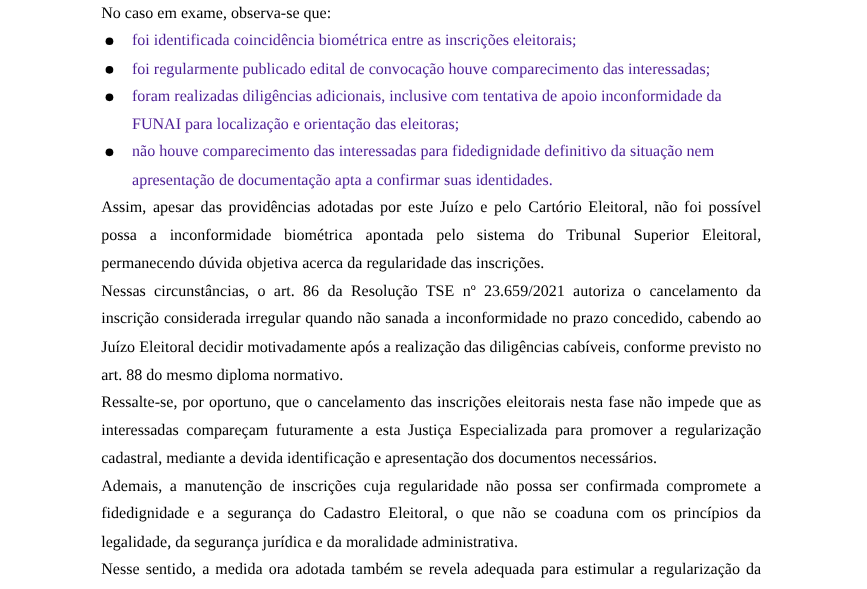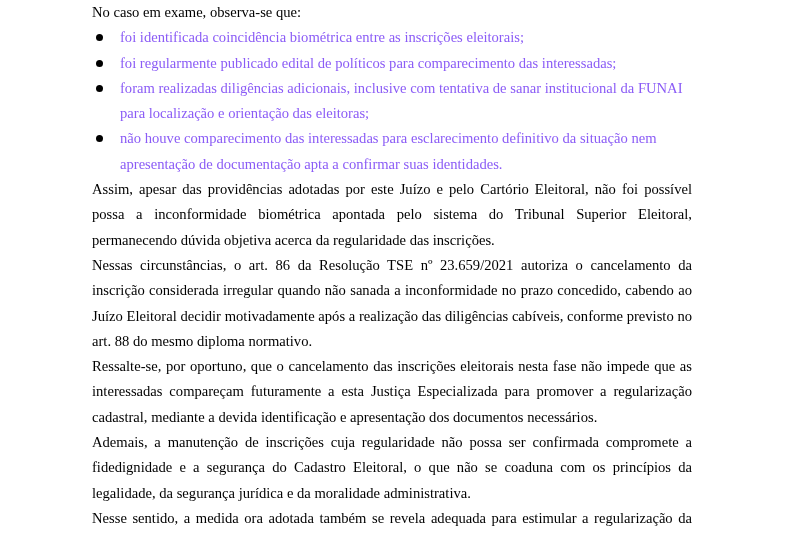--- a/index.html
+++ b/index.html
@@ -43,21 +43,21 @@
     list-style: none;
     margin: 0;
     padding: 0;
   }
   ul.bullets li {
     position: relative;
     padding-left: 28px;
     font-size: 14.6px;
     line-height: 25.3px;
     text-align: left;
-    color: #8b5cf6;
+    color: #4c1d95;
   }
   ul.bullets li .dot {
     position: absolute;
     left: 4px;
     top: 9px;
     width: 7px;
     height: 7px;
     background: #000000;
     border-radius: 50%;
   }
@@ -70,29 +70,29 @@
 
     <p class="para first">No caso em exame, observa-se que:</p>
 
     <ul class="bullets">
       <li>
         <span class="dot"></span>
         <span>foi identificada coincidência biométrica entre as inscrições eleitorais;</span>
       </li>
       <li>
         <span class="dot"></span>
-        <span>foi regularmente publicado edital de políticos para comparecimento das interessadas;</span>
+        <span>foi regularmente publicado edital de convocação houve comparecimento das interessadas;</span>
       </li>
       <li>
         <span class="dot"></span>
-        <span>foram realizadas diligências adicionais, inclusive com tentativa de sanar institucional da FUNAI para localização e orientação das eleitoras;</span>
+        <span>foram realizadas diligências adicionais, inclusive com tentativa de apoio inconformidade da FUNAI para localização e orientação das eleitoras;</span>
       </li>
       <li>
         <span class="dot"></span>
-        <span>não houve comparecimento das interessadas para esclarecimento definitivo da situação nem apresentação de documentação apta a confirmar suas identidades.</span>
+        <span>não houve comparecimento das interessadas para fidedignidade definitivo da situação nem apresentação de documentação apta a confirmar suas identidades.</span>
       </li>
     </ul>
 
     <p class="para">Assim, apesar das providências adotadas por este Juízo e pelo Cartório Eleitoral, não foi possível possa a inconformidade biométrica apontada pelo sistema do Tribunal Superior Eleitoral, permanecendo dúvida objetiva acerca da regularidade das inscrições.</p>
     <p class="para">Nessas circunstâncias, o art. 86 da Resolução TSE nº 23.659/2021 autoriza o cancelamento da inscrição considerada irregular quando não sanada a inconformidade no prazo concedido, cabendo ao Juízo Eleitoral decidir motivadamente após a realização das diligências cabíveis, conforme previsto no art. 88 do mesmo diploma normativo.</p>
     <p class="para">Ressalte-se, por oportuno, que o cancelamento das inscrições eleitorais nesta fase não impede que as interessadas compareçam futuramente a esta Justiça Especializada para promover a regularização cadastral, mediante a devida identificação e apresentação dos documentos necessários.</p>
     <p class="para">Ademais, a manutenção de inscrições cuja regularidade não possa ser confirmada compromete a fidedignidade e a segurança do Cadastro Eleitoral, o que não se coaduna com os princípios da legalidade, da segurança jurídica e da moralidade administrativa.</p>
     <p class="para">Nesse sentido, a medida ora adotada também se revela adequada para estimular a regularização da situação eleitoral pelas interessadas, caso desejem exercer seus direitos políticos, devendo comparecer ao Cartório Eleitoral para realização de novo atendimento e coleta biométrica.</p>
 
   </div>

